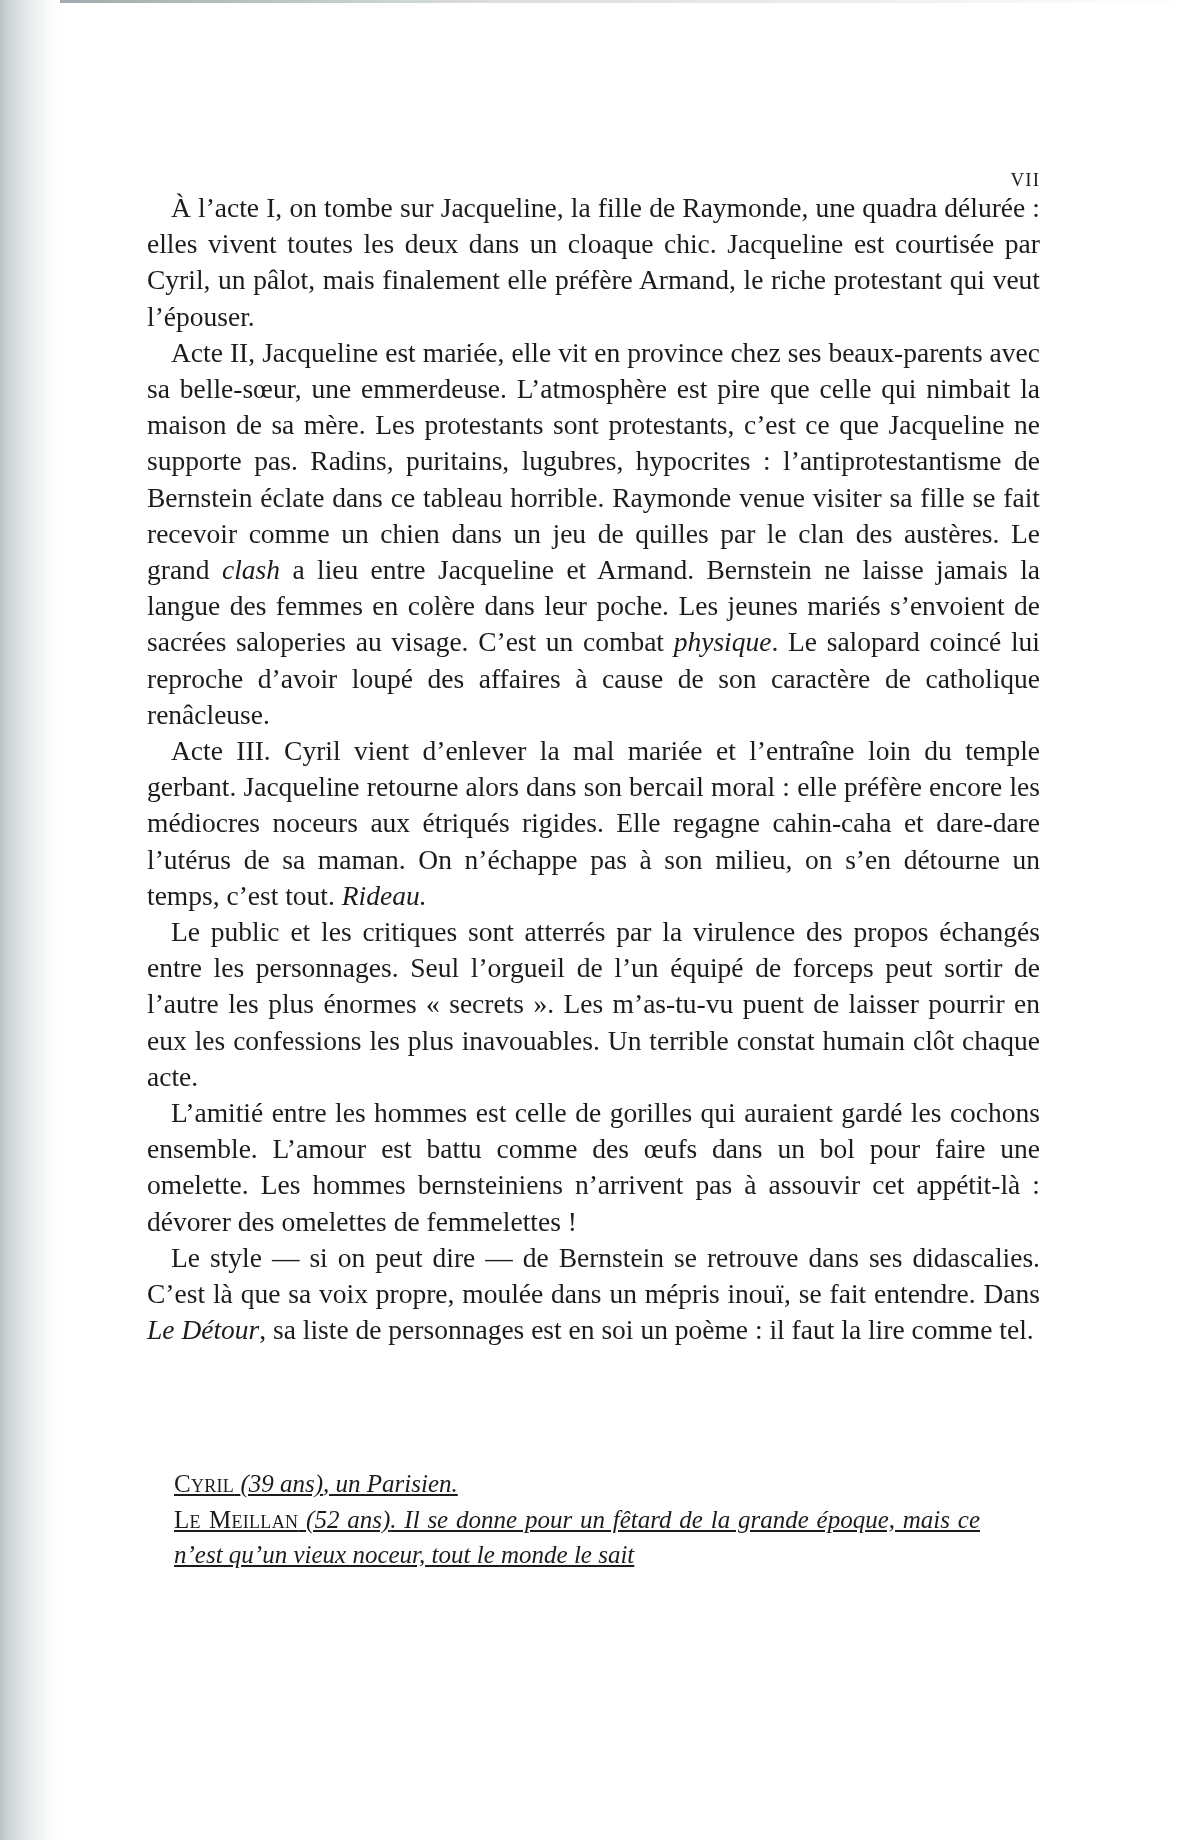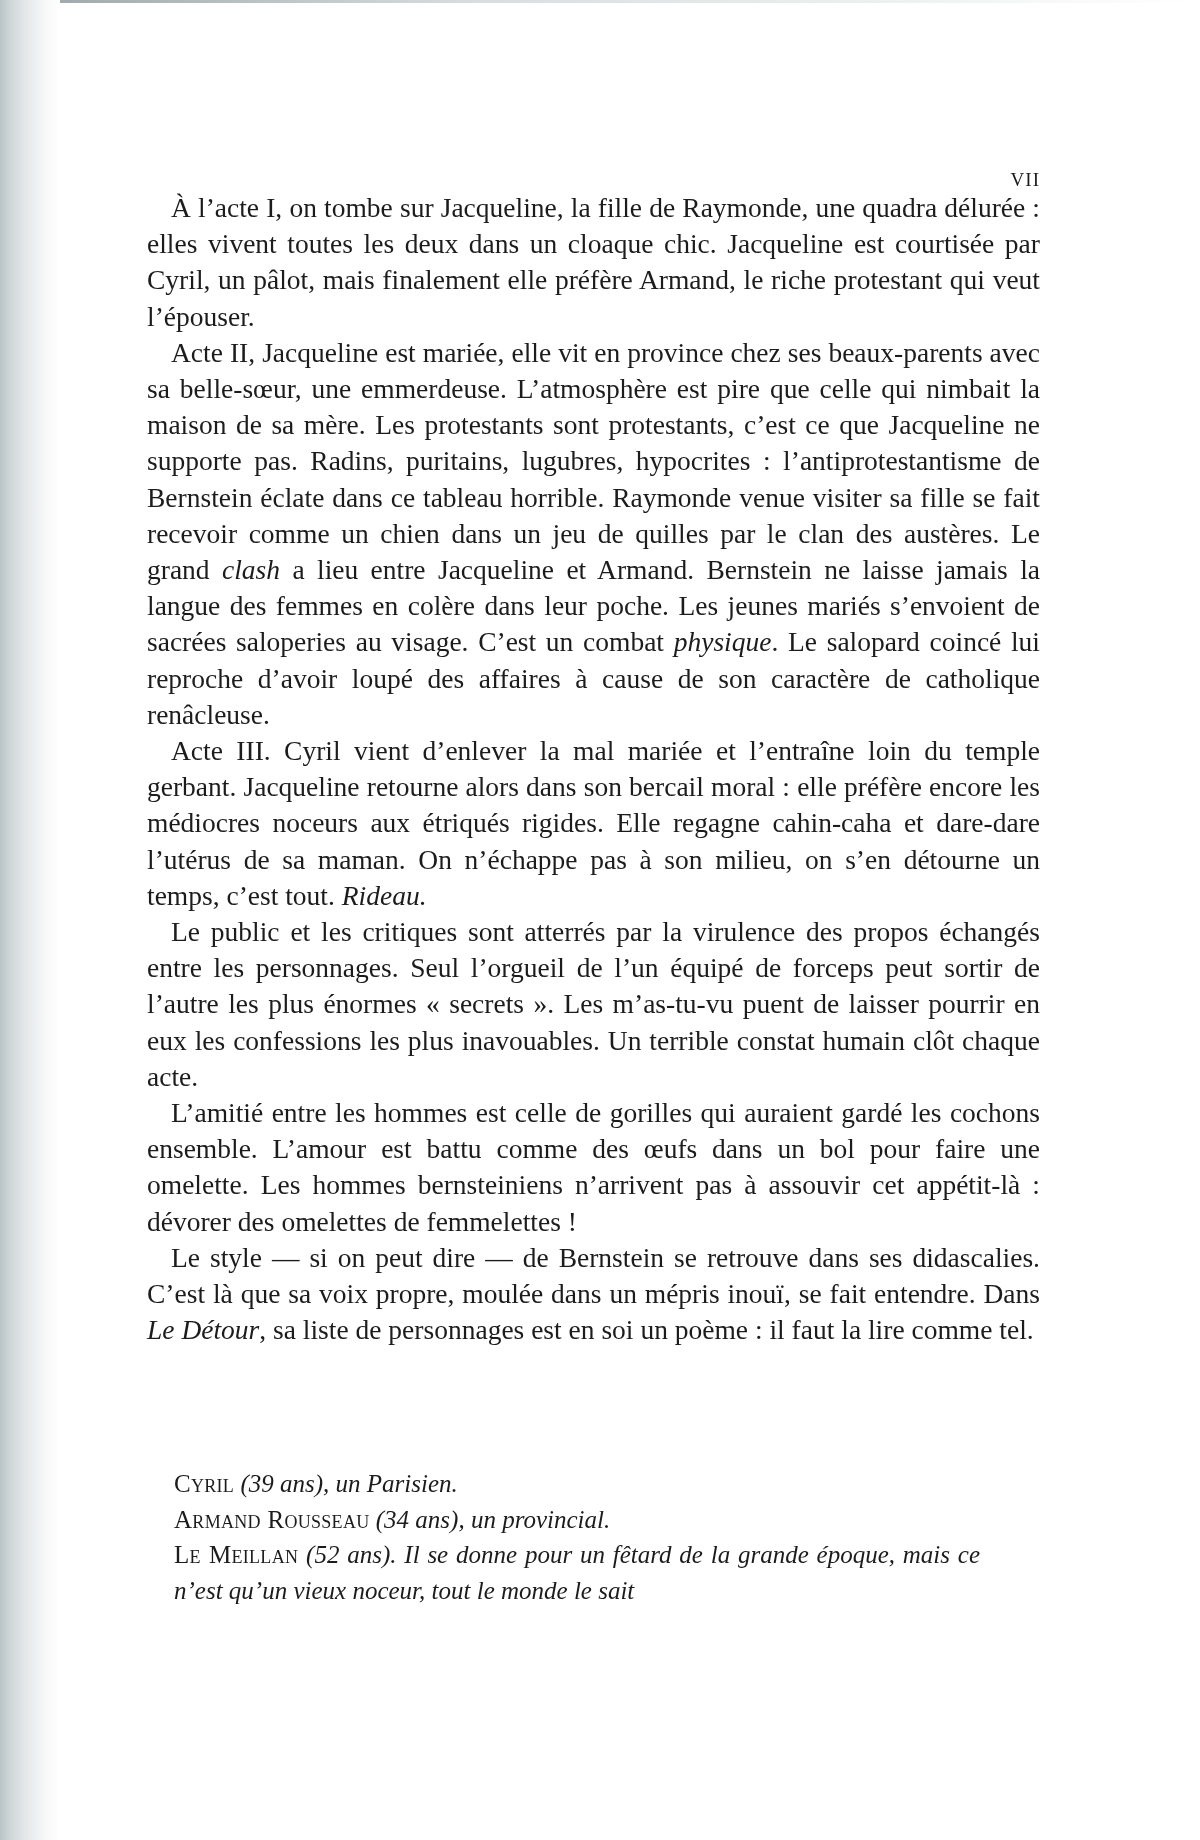--- a/index.html
+++ b/index.html
@@ -33,21 +33,21 @@
     font-size: 27.5px; line-height: 36.2px;
     text-align: justify;
   }
   .body-text p { margin: 0; text-indent: 0; }
   .body-text p.indent { text-indent: 24px; }
   .body-text p.cont { text-indent: 0; }
   .bold-italic { font-weight: bold; font-style: italic; }
   .it { font-style: italic; margin-top: 8px; }
   .cast {
     position: absolute; left: 174px; top: 1466px; width: 806px;
-    font-size: 25px; line-height: 35.5px; text-align: justify;
+    font-size: 25px; line-height: 35.5px; text-align: justify; text-decoration: underline;
   }
   .cast p { margin: 0; }
   .sc { font-variant: small-caps; font-style: normal; letter-spacing: 0.3px; }
   .cast .desc { font-style: italic; }
 </style>
 </head>
 <body>
 
 <div class="topline"></div>
 <div class="gutter"></div>
@@ -60,15 +60,14 @@
     <p class="indent"><span>À l’acte I, on tombe sur Jacqueline, la fille de Raymonde, une quadra délurée : elles vivent toutes les deux dans un cloaque chic. Jacqueline est courtisée par Cyril, un pâlot, mais finalement elle préfère Armand, le riche protestant qui veut l’épouser.</span></p>
     <p class="indent"><span>Acte II, Jacqueline est mariée, elle vit en province chez ses beaux-parents avec sa belle-sœur, une emmerdeuse. L’atmosphère est pire que celle qui nimbait la maison de sa mère. Les protestants sont protestants, c’est ce que Jacqueline ne supporte pas. Radins, puritains, lugubres, hypocrites : l’antiprotestantisme de Bernstein éclate dans ce tableau horrible. Raymonde venue visiter sa fille se fait recevoir comme un chien dans un jeu de quilles par le clan des austères. Le grand </span><span class="it">clash</span><span> a lieu entre Jacqueline et Armand. Bernstein ne laisse jamais la langue des femmes en colère dans leur poche. Les jeunes mariés s’envoient de sacrées saloperies au visage. C’est un combat </span><span class="it">physique</span><span>. Le salopard coincé lui reproche d’avoir loupé des affaires à cause de son caractère de catholique renâcleuse.</span></p>
     <p class="indent"><span>Acte III. Cyril vient d’enlever la mal mariée et l’entraîne loin du temple gerbant. Jacqueline retourne alors dans son bercail moral : elle préfère encore les médiocres noceurs aux étriqués rigides. Elle regagne cahin-caha et dare-dare l’utérus de sa maman. On n’échappe pas à son milieu, on s’en détourne un temps, c’est tout. </span><span class="it">Rideau.</span></p>
     <p class="indent"><span>Le public et les critiques sont atterrés par la virulence des propos échangés entre les personnages. Seul l’orgueil de l’un équipé de forceps peut sortir de l’autre les plus énormes « secrets ». Les m’as-tu-vu puent de laisser pourrir en eux les confessions les plus inavouables. Un terrible constat humain clôt chaque acte.</span></p>
     <p class="indent"><span>L’amitié entre les hommes est celle de gorilles qui auraient gardé les cochons ensemble. L’amour est battu comme des œufs dans un bol pour faire une omelette. Les hommes bernsteiniens n’arrivent pas à assouvir cet appétit-là : dévorer des omelettes de femmelettes !</span></p>
     <p class="indent"><span>Le style — si on peut dire — de Bernstein se retrouve dans ses didascalies. C’est là que sa voix propre, moulée dans un mépris inouï, se fait entendre. Dans </span><span class="it">Le Détour</span><span>, sa liste de personnages est en soi un poème : il faut la lire comme tel.</span></p>
   </div>
 
 <div class="cast" id="cast">
     <p><span class="sc">Cyril</span> <span class="desc">(39 ans)</span><span class="desc">, un Parisien.</span></p>
-    <p><span class="sc">Armand Rousseau</span> <span class="desc">(34 ans)</span><span class="desc">, un provincial.</span></p>
     <p><span class="sc">Le Meillan</span> <span class="desc">(52 ans)</span><span class="desc">. Il se donne pour un fêtard de la grande époque, mais ce n’est qu’un vieux noceur, tout le monde le sait</span></p>
   </div>
 
 </body></html>

